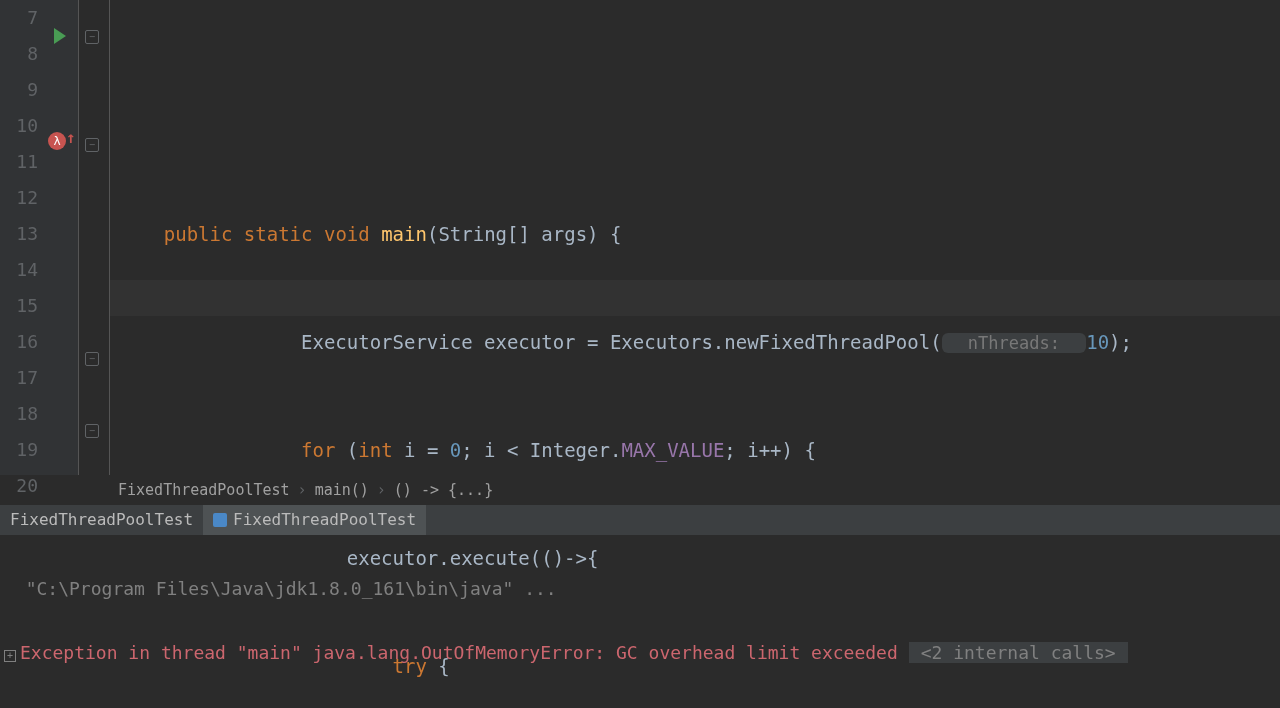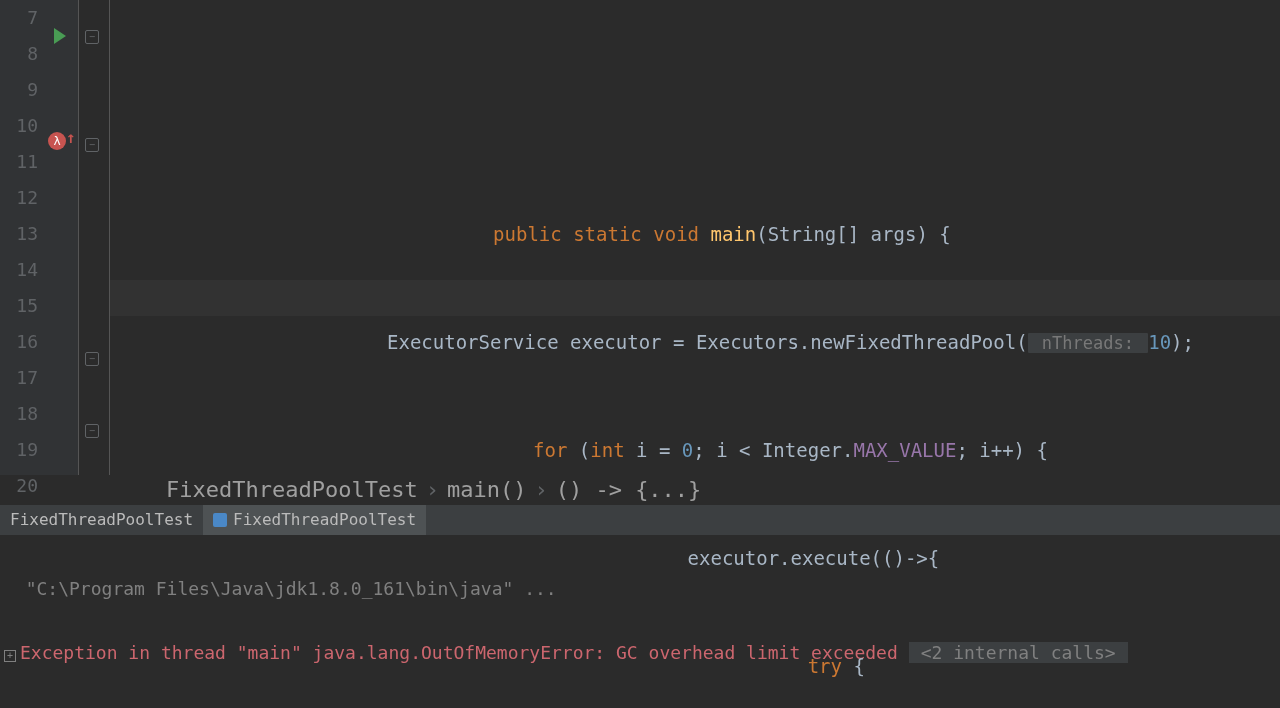--- a/index.html
+++ b/index.html
@@ -80,54 +80,52 @@
     line-height: 11px;
     border-radius: 2px;
   }
   .code {
     flex: 1;
     padding-left: 8px;
     line-height: 36px;
     font-size: 19px;
     white-space: pre;
     position: relative;
-    text-align: center;
   }
   .code .line { height: 36px; }
 
   .kw { color: #cc7832; }
   .method { color: #ffc66d; }
   .num { color: #6897bb; }
   .static-const { color: #9876aa; }
   .italic-call { color: #a9b7c6; }
   .param-hint {
     background: #3c3f41;
     color: #787878;
-    padding: 0 4px;
-    border-radius: 1px;
+    padding: 0 16px;
+    border-radius: 6px;
     font-style: normal;
     font-size: 17px;
   }
   .hl-line {
     position: absolute;
     left: 0; right: 0;
     top: 280px;
     height: 36px;
     background: #323232;
     z-index: -1;
   }
 
   .breadcrumb {
     height: 30px;
     background: #2b2b2b;
     color: #a0a0a0;
-    font-size: 22px;
+    font-size: 15px;
     padding-left: 118px;
     line-height: 30px;
-    margin-left: 48px;
   }
   .breadcrumb .sep { color: #606366; margin: 0 8px; }
 
   .tabs-row {
     height: 30px;
     background: #3c3f41;
     display: flex;
     align-items: center;
     font-size: 16px;
     color: #bbbbbb;

